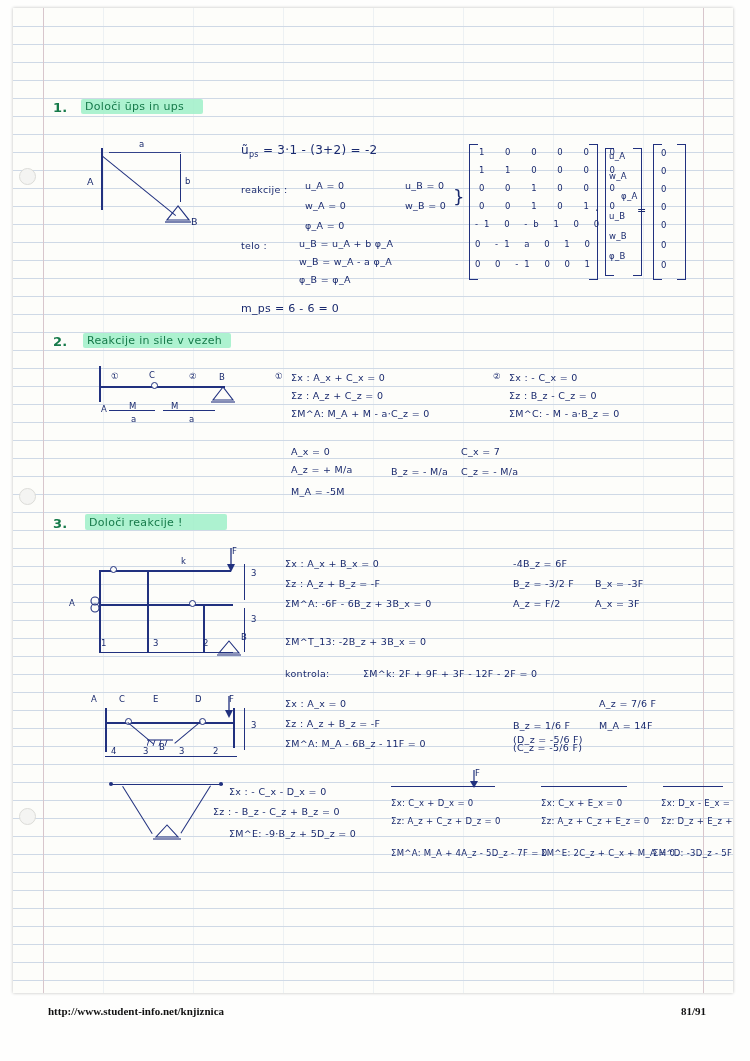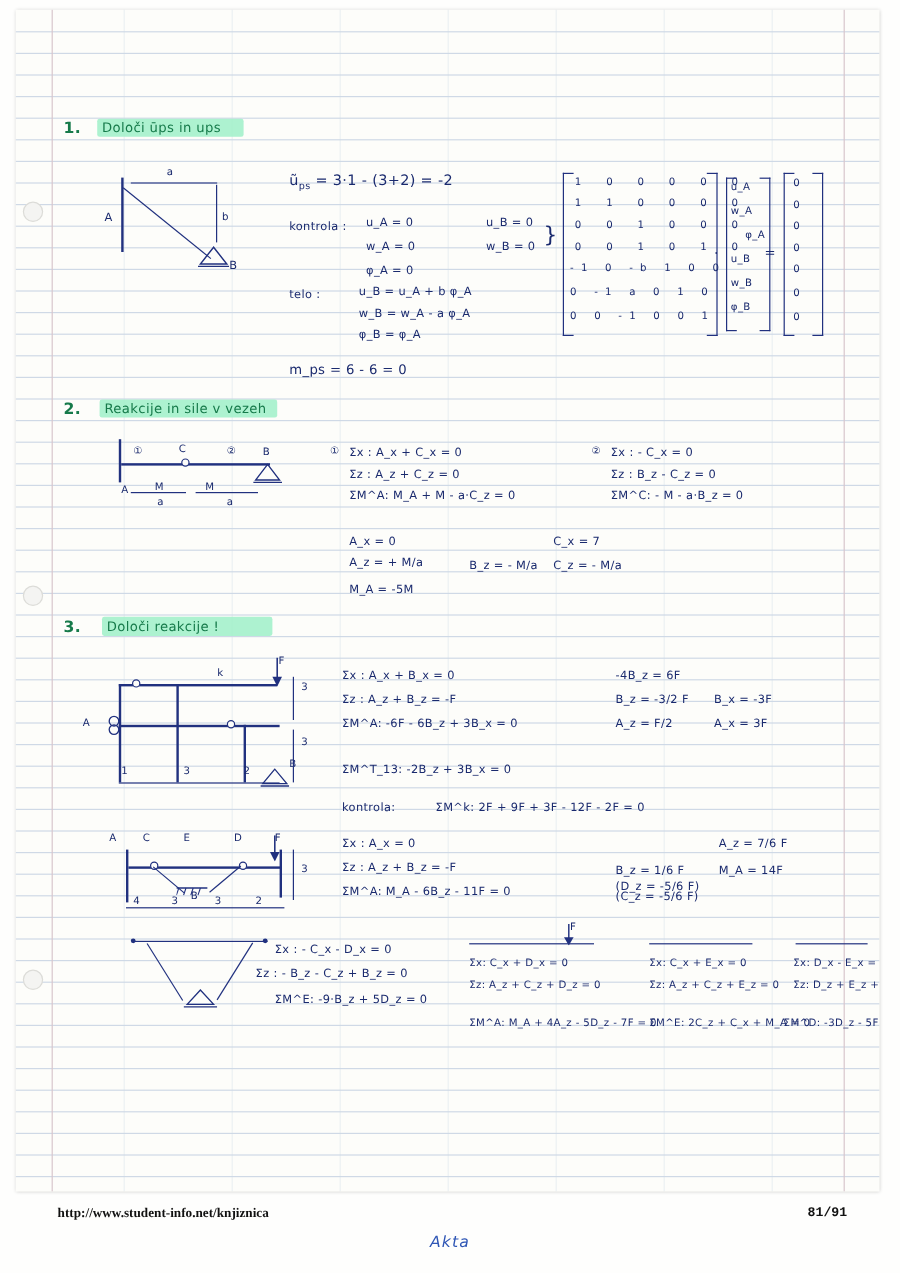--- a/index.html
+++ b/index.html
@@ -65,21 +65,21 @@
   .brk{position:absolute;border:1.6px solid #21317f;border-right:none;width:8px;}
   .brk.r{border:1.6px solid #21317f;border-left:none;}
   
   #footer-url{
     position:absolute;left:48px;top:1005px;
     font-family:"Liberation Serif",serif;
     font-size:11px;font-weight:bold;color:#111;
   }
   #footer-page{
     position:absolute;right:44px;top:1005px;
-    font-family:Liberation Mono, monospace;
+    font-family:Liberation Serif, serif;
     font-size:11px;font-weight:bold;color:#111;
   }
   #footer-logo{
     position:absolute;left:0;right:0;top:1028px;text-align:center;
     font-family:"DejaVu Sans",sans-serif;font-size:13px;color:#2f56b5;
     letter-spacing:1px;font-style:italic;
   }
 </style>
 </head>
 <body>
@@ -178,21 +178,21 @@
     <div class="ln" style="left:96px;top:144px;width:72px;opacity:.9"></div>
     <div class="hw tiny" style="left:126px;top:131px">a</div>
     <div class="ln" style="left:168px;top:146px;width:48px;transform:rotate(90deg)"></div>
     <div class="hw tiny" style="left:172px;top:168px">b</div>
 
     <div class="hw" style="left:228px;top:135px;font-size:12px">
       <span>ũ</span><sub style="font-size:8px">ps</sub>
       <span>= 3·1 - (3+2) = -2</span>
     </div>
 
-    <div class="hw small" style="left:228px;top:176px">kontrola :</div>
+    <div class="hw small" style="left:228px;top:176px">reakcije :</div>
     <div class="hw small" style="left:292px;top:172px">u_A = 0</div>
     <div class="hw small" style="left:292px;top:192px">w_A = 0</div>
     <div class="hw small" style="left:292px;top:212px">φ_A = 0</div>
     <div class="hw small" style="left:392px;top:172px">u_B = 0</div>
     <div class="hw small" style="left:392px;top:192px">w_B = 0</div>
     <div class="hw" style="left:440px;top:178px;font-size:18px">}</div>
 
     <div class="hw small" style="left:228px;top:232px">telo :</div>
     <div class="hw small" style="left:286px;top:230px">u_B = u_A + b φ_A</div>
     <div class="hw small" style="left:286px;top:248px">w_B = w_A - a φ_A</div>
@@ -400,15 +400,14 @@
 
     <div class="ln" style="left:650px;top:778px;width:60px"></div>
     <div class="hw tiny" style="left:648px;top:790px">Σx: D_x - E_x = 0</div>
     <div class="hw tiny" style="left:648px;top:808px">Σz: D_z + E_z + C_z = 0</div>
     <div class="hw tiny" style="left:640px;top:840px">ΣM^D: -3D_z - 5F = 0</div>
 
   </div>
 
   <div id="footer-url">http://www.student-info.net/knjiznica</div>
   <div id="footer-page">81/91</div>
-  <div id="footer-logo">Akta</div>
 
 </div>
 
 </body></html>

